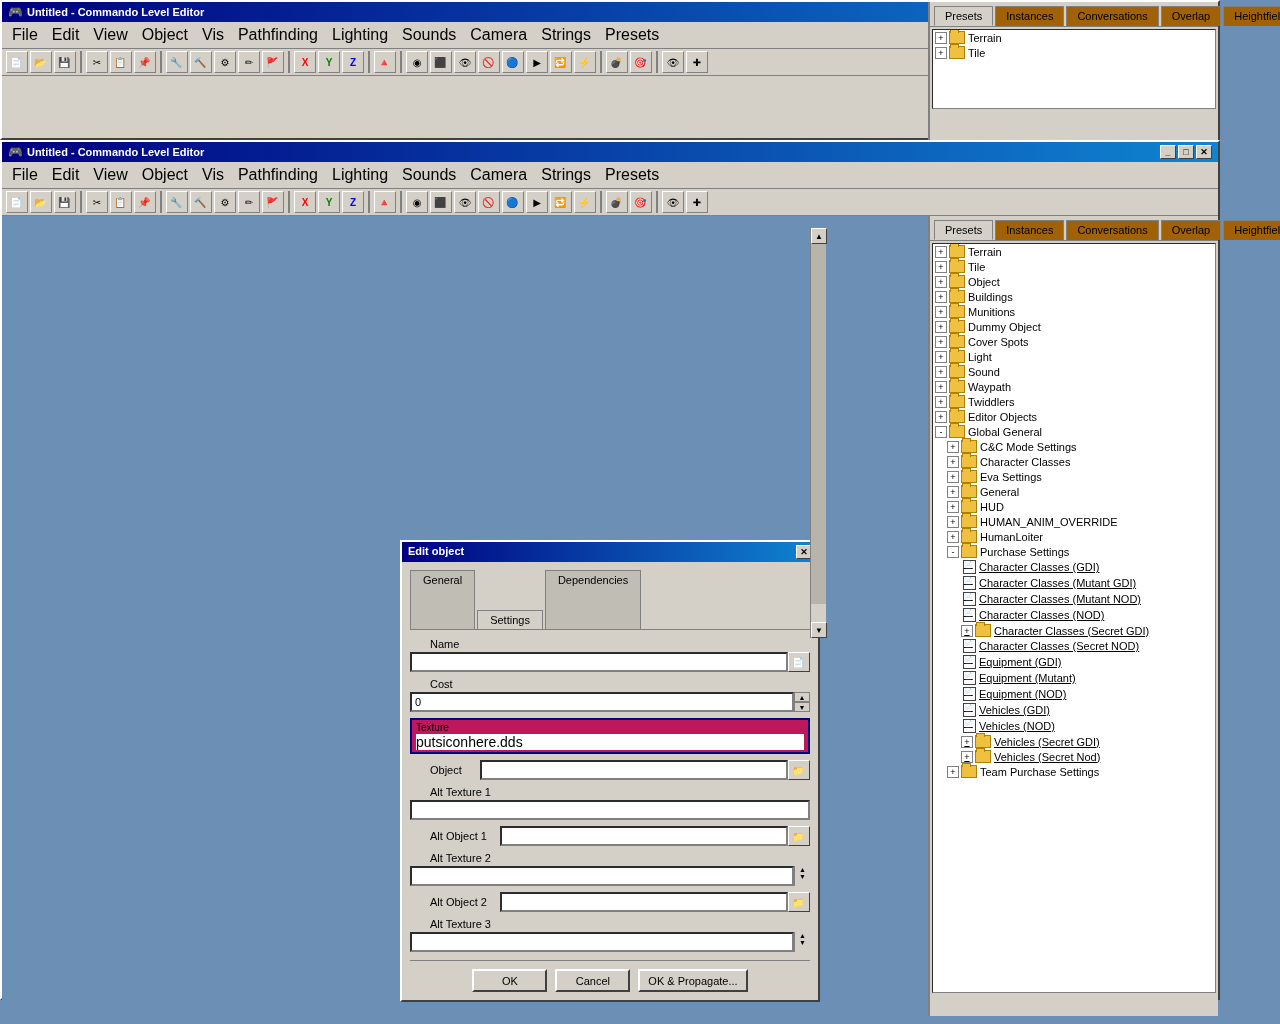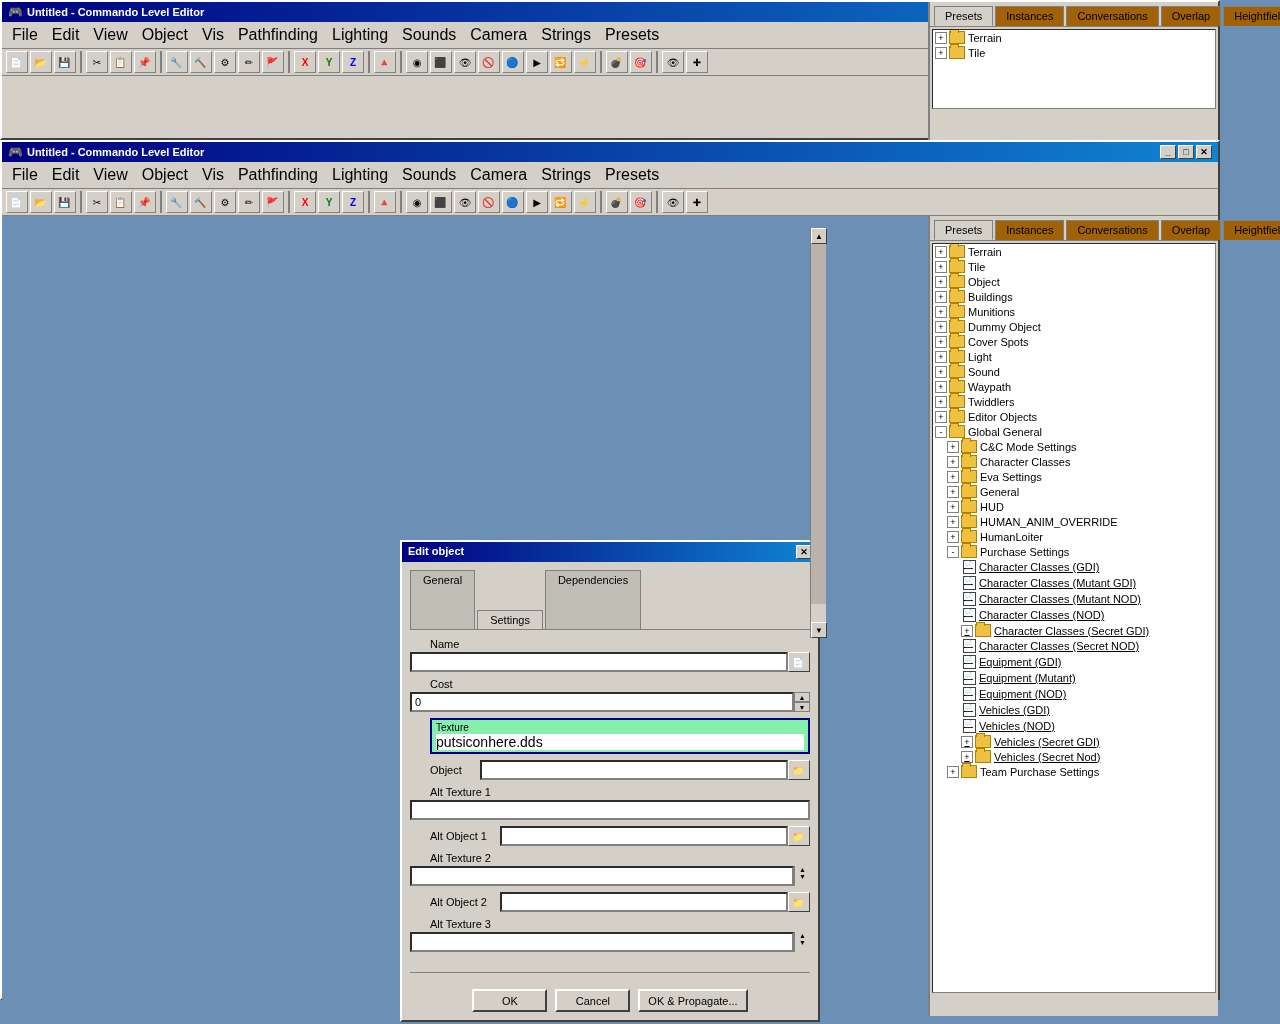--- a/index.html
+++ b/index.html
@@ -220,42 +220,41 @@
     .spin-up, .spin-down {
       width: 16px; height: 10px;
       background: #d4d0c8;
       border: 1px solid #808080;
       font-size: 7px;
       cursor: pointer;
       display: flex; align-items: center; justify-content: center;
     }
     .texture-box {
       border: 2px solid #000080;
-      background: #86efac;
+      background: #be185d;
       padding: 2px 4px;
       margin-bottom: 6px;
-      margin-left: 20px;
     }
     .texture-label { font-size: 10px; color: #000; margin-bottom: 1px; }
     .texture-input { border: none; background: white; font-size: 14px; width: 100%; outline: none; }
     .scroll-btn {
       width: 16px; height: 16px;
       background: #d4d0c8;
       border: 1px solid #fff;
       border-right-color: #404040;
       border-bottom-color: #404040;
       display: flex; align-items: center; justify-content: center;
       font-size: 8px; cursor: pointer;
     }
     .dialog-buttons {
       display: flex;
       justify-content: center;
       gap: 8px;
-      margin-top: 20px;
-      padding-top: 16px;
+      margin-top: 8px;
+      padding-top: 8px;
       border-top: 1px solid #808080;
     }
     .dialog-btn {
       min-width: 75px;
       height: 23px;
       background: #d4d0c8;
       border: 2px solid #fff;
       border-right-color: #404040;
       border-bottom-color: #404040;
       font-size: 11px;

